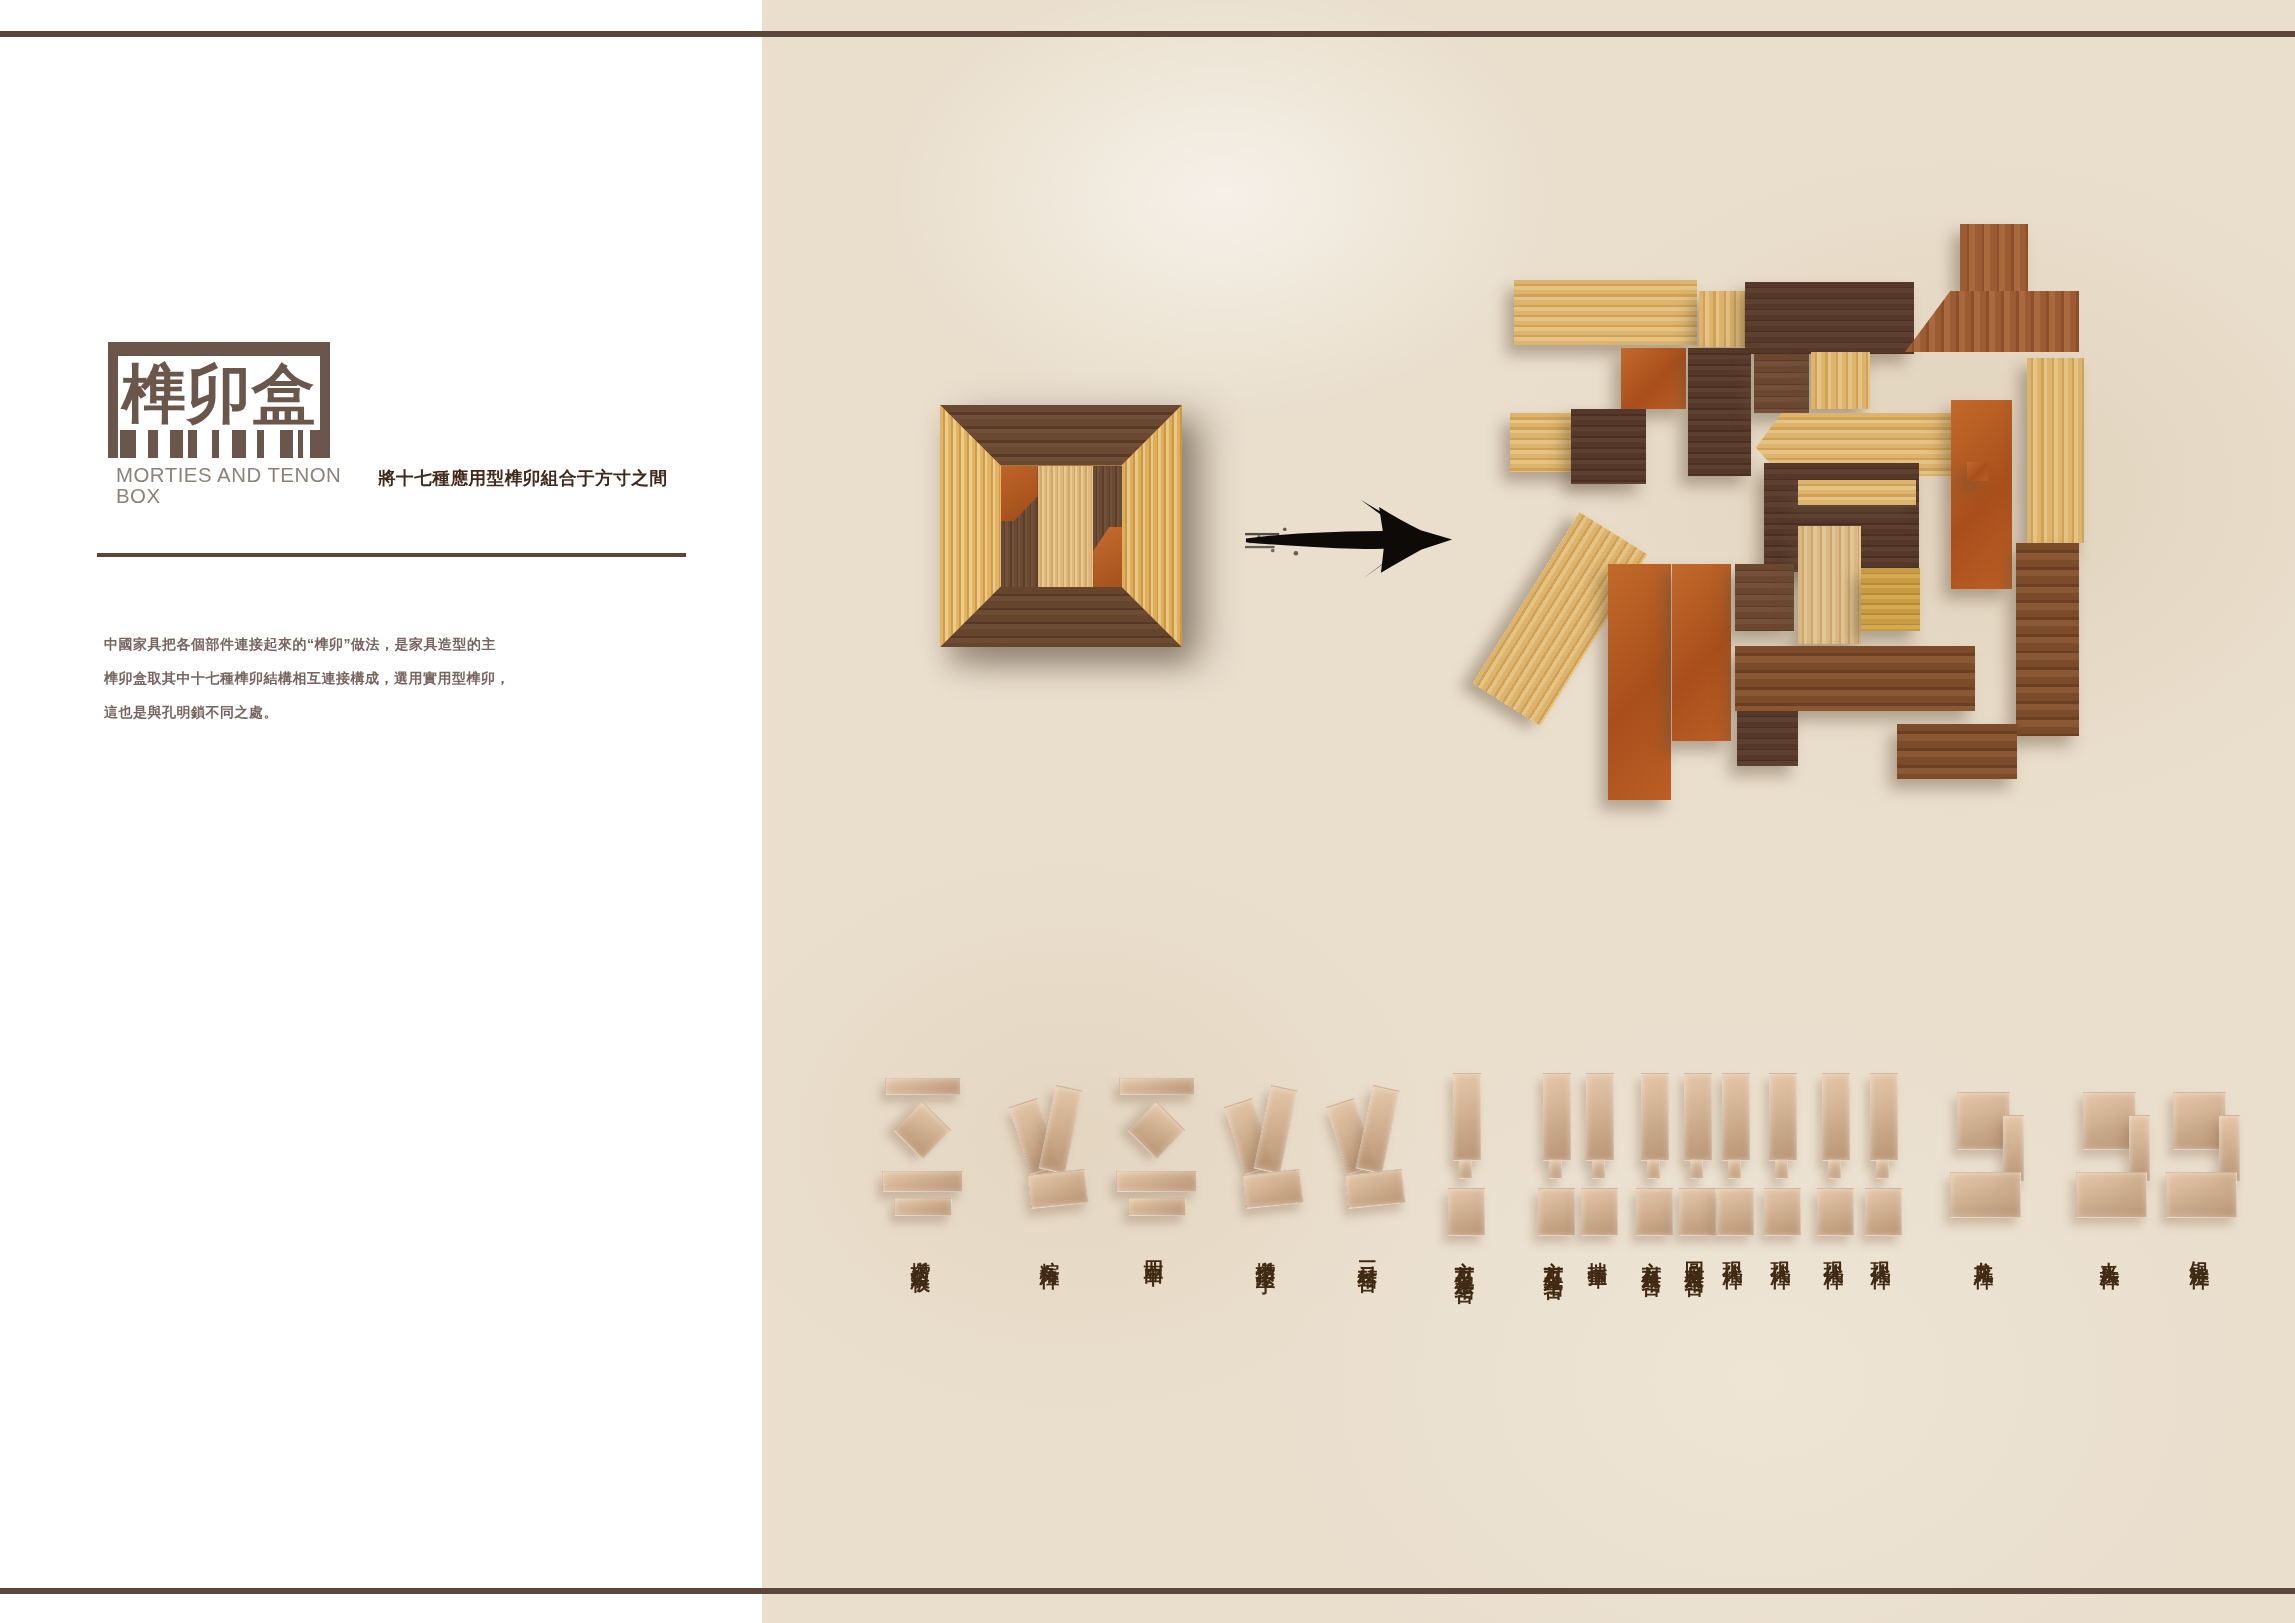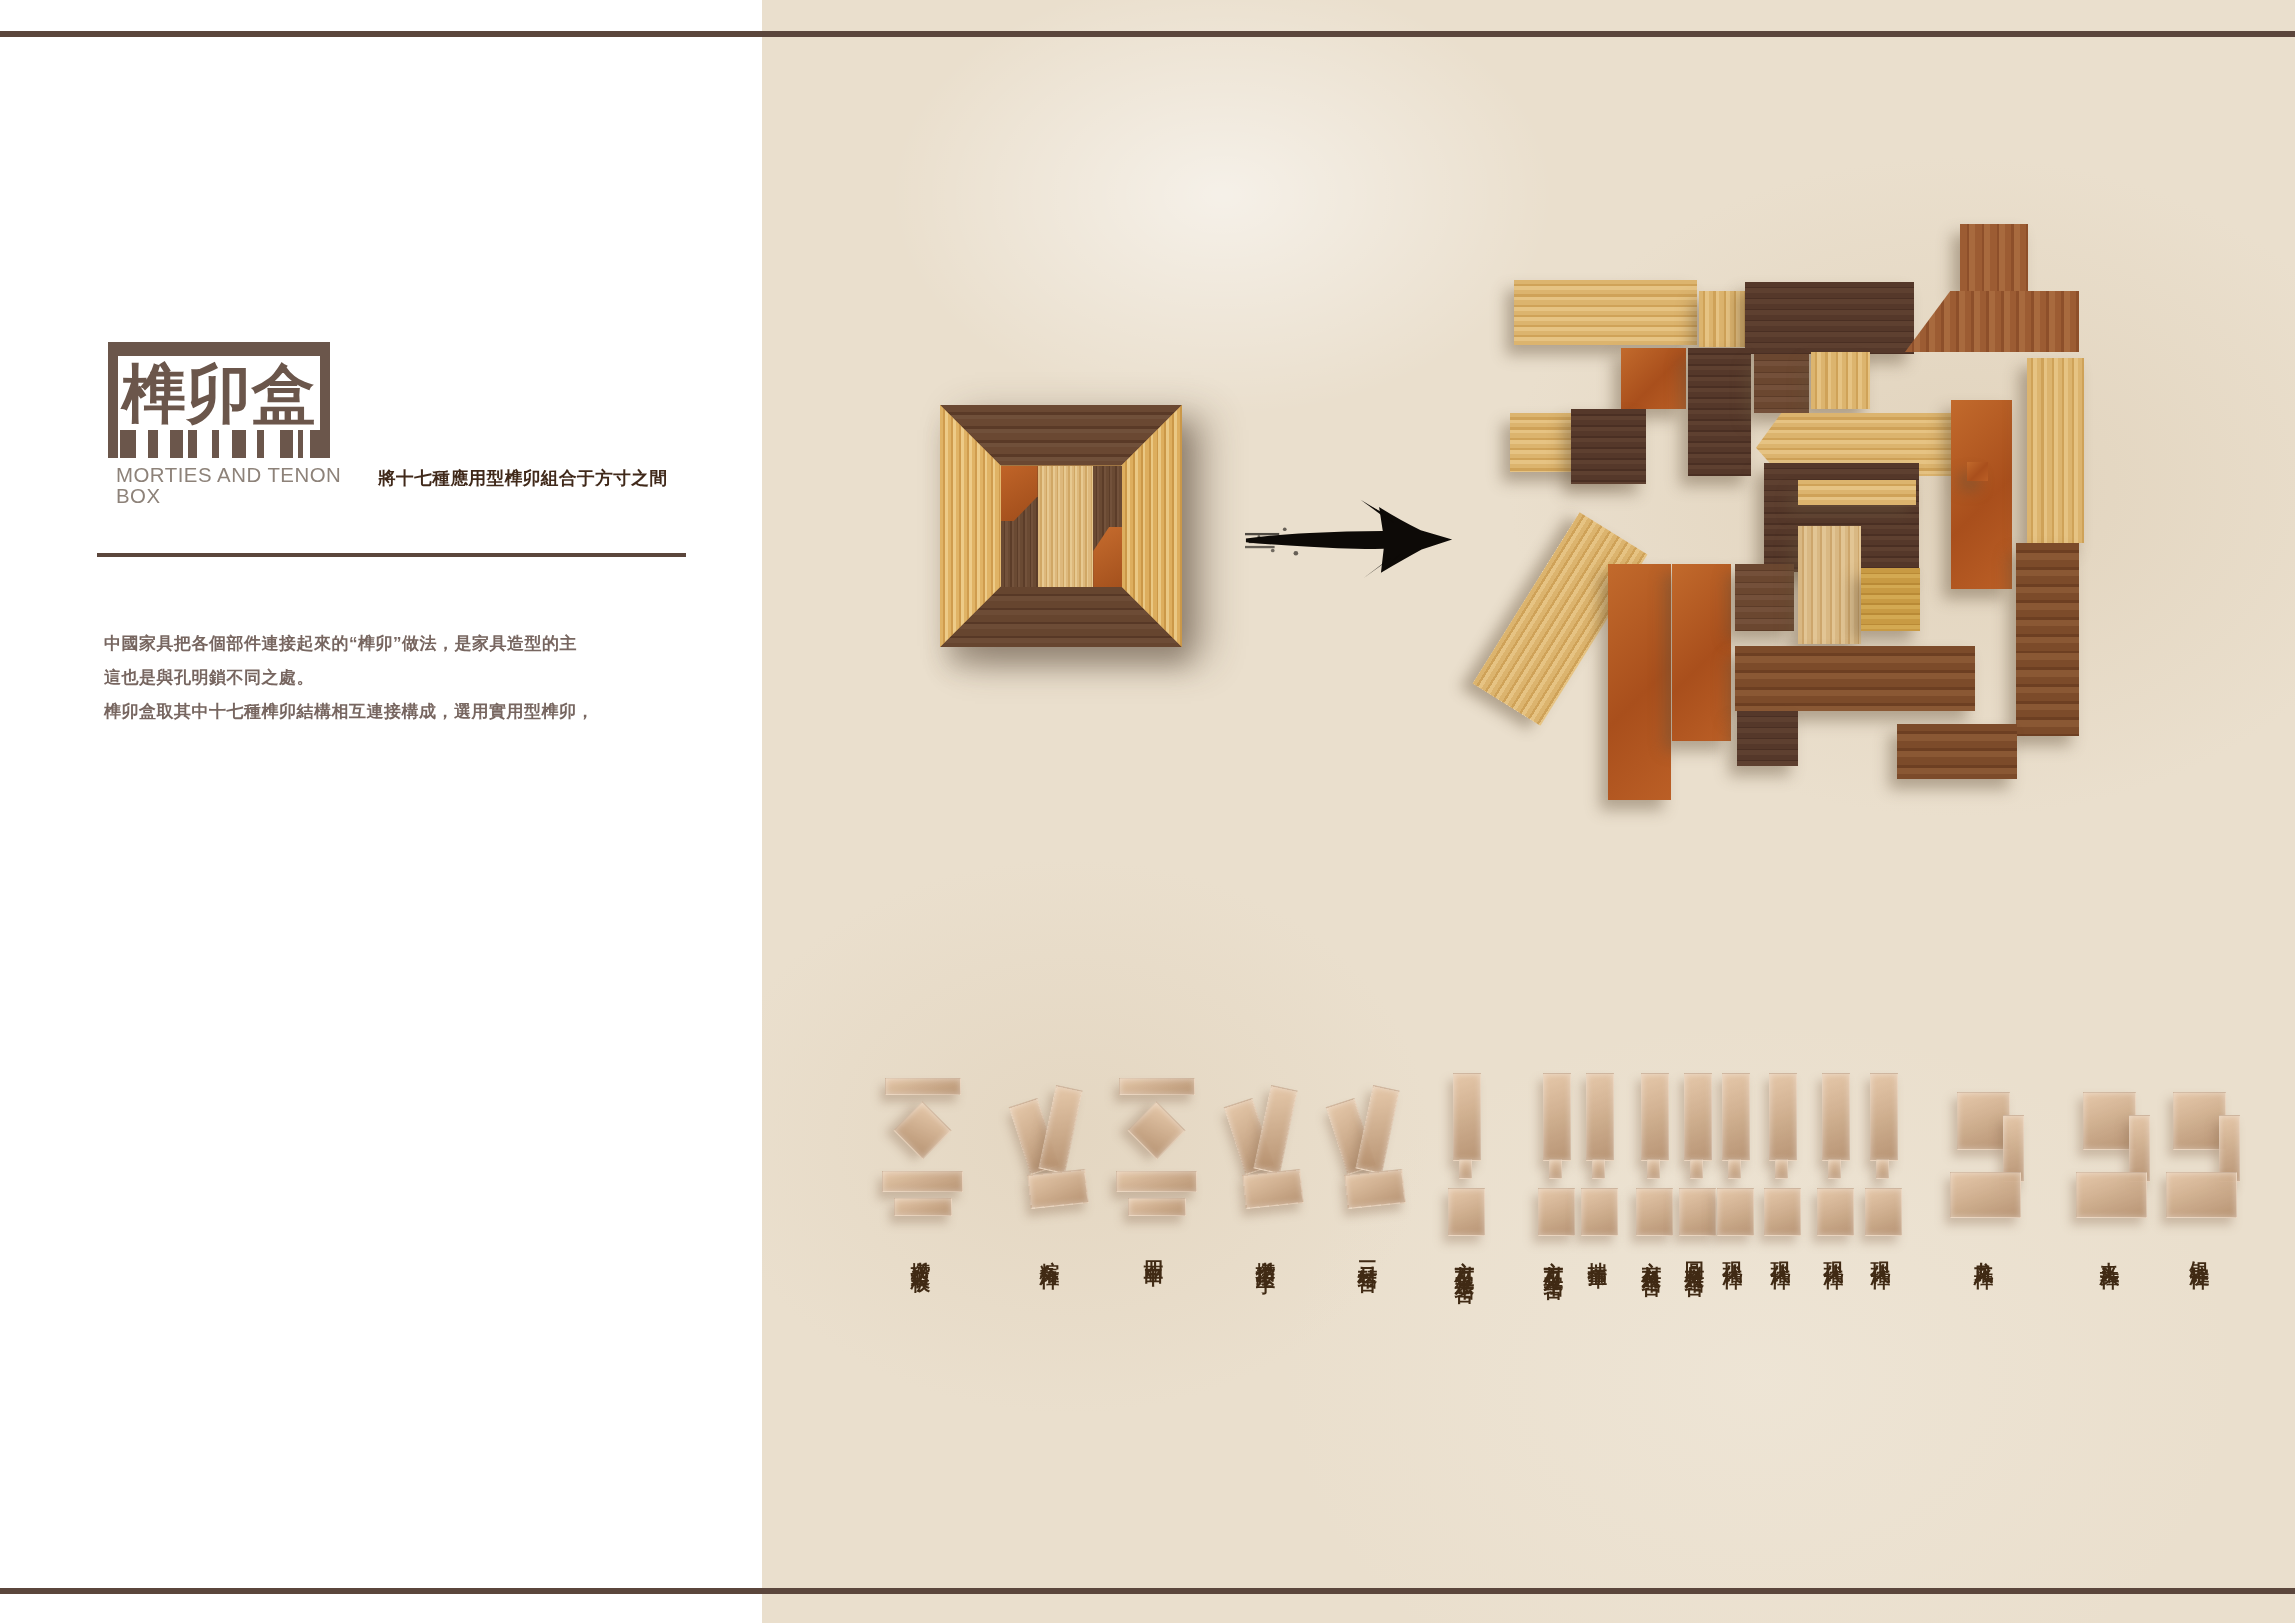--- a/index.html
+++ b/index.html
@@ -29,21 +29,21 @@
   .logo-barcode .bar{position:absolute;bottom:0;height:28px;background:#6b564b;}
   .logo-subtitle{position:absolute;left:116px;top:465px;width:241px;
         font-size:20.4px;line-height:21px;color:#8d8279;letter-spacing:0.5px;}
 
   .tagline{position:absolute;left:378px;top:466px;font-size:17.6px;font-weight:700;
         color:#40291a;letter-spacing:0.5px;}
 
   .divider{position:absolute;left:97px;top:553px;width:589px;height:3.7px;background:#5b463c;}
 
   .intro{position:absolute;left:104px;top:627px;width:602px;color:#776660;}
-  .intro-line{font-size:17px;line-height:34px;font-weight:700;letter-spacing:0.5px;}
+  .intro-line{font-size:14px;line-height:34px;font-weight:700;letter-spacing:0.5px;}
 
   
   .box-art{position:absolute;left:940px;top:405px;width:242px;height:242px;
         box-shadow:22px 12px 37px rgba(80,62,46,.45), 6.5px 18.5px 23px rgba(80,62,46,.3);
         background:#d9a757;}
   .bx-face{position:absolute;left:0;top:0;width:100%;height:100%;}
   .bx-top{clip-path:polygon(0 0,100% 0,75% 25%,25% 25%);
         background:repeating-linear-gradient(180deg,#6a4832 0 7.4px,#5a3a27 7.4px 9.7px,#70503a 9.7px 14px);}
   .bx-bottom{clip-path:polygon(25% 75%,75% 75%,100% 100%,0 100%);
         background:repeating-linear-gradient(180deg,#66452f 0 7px,#573826 7px 9.3px,#6d4c36 9.3px 14px);}
@@ -117,22 +117,22 @@
       </div>
   </div>
   <div class="logo-subtitle">MORTIES AND TENON BOX</div>
 
   <div class="tagline">將十七種應用型榫卯組合于方寸之間</div>
 
   <div class="divider"></div>
 
   <div class="intro">
       <div class="intro-line">中國家具把各個部件連接起來的“榫卯”做法，是家具造型的主</div>
+      <div class="intro-line">榫卯盒取其中十七種榫卯結構相互連接構成，選用實用型榫卯，</div>
       <div class="intro-line">這也是與孔明鎖不同之處。</div>
-      <div class="intro-line">榫卯盒取其中十七種榫卯結構相互連接構成，選用實用型榫卯，</div>
     </div>
 
   <div class="box-art">
     <div class="bx-face bx-top"></div>
     <div class="bx-face bx-bottom"></div>
     <div class="bx-face bx-left"></div>
     <div class="bx-face bx-right"></div>
     <div class="bx-inner">
       <div class="bx-in-left">
         <div class="bx-orange-tl"></div>

